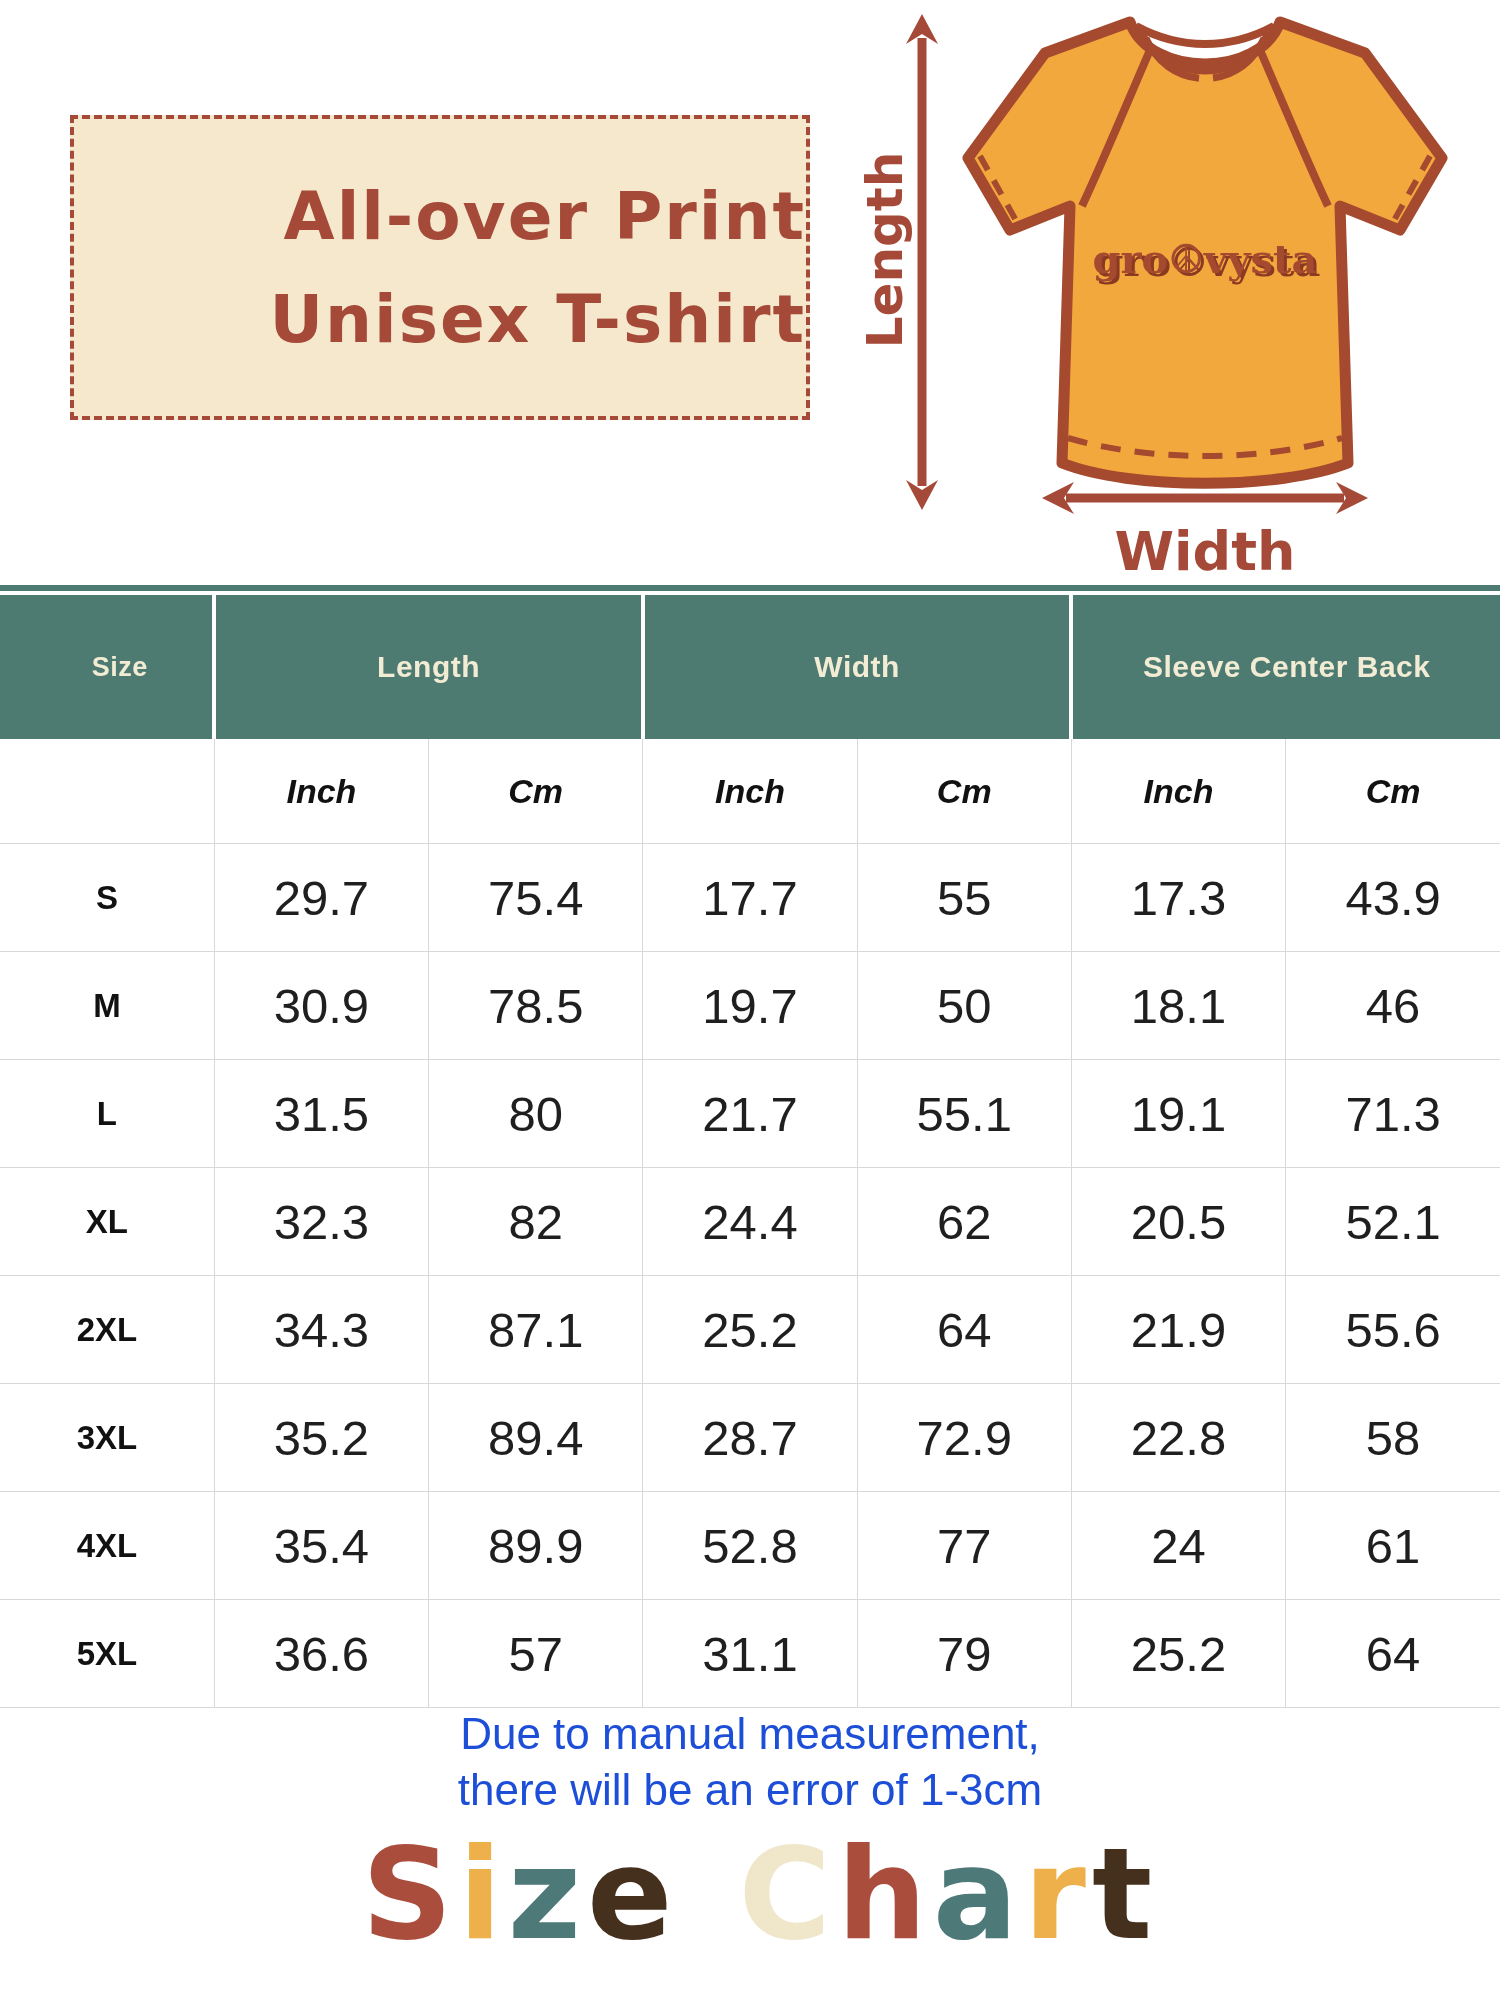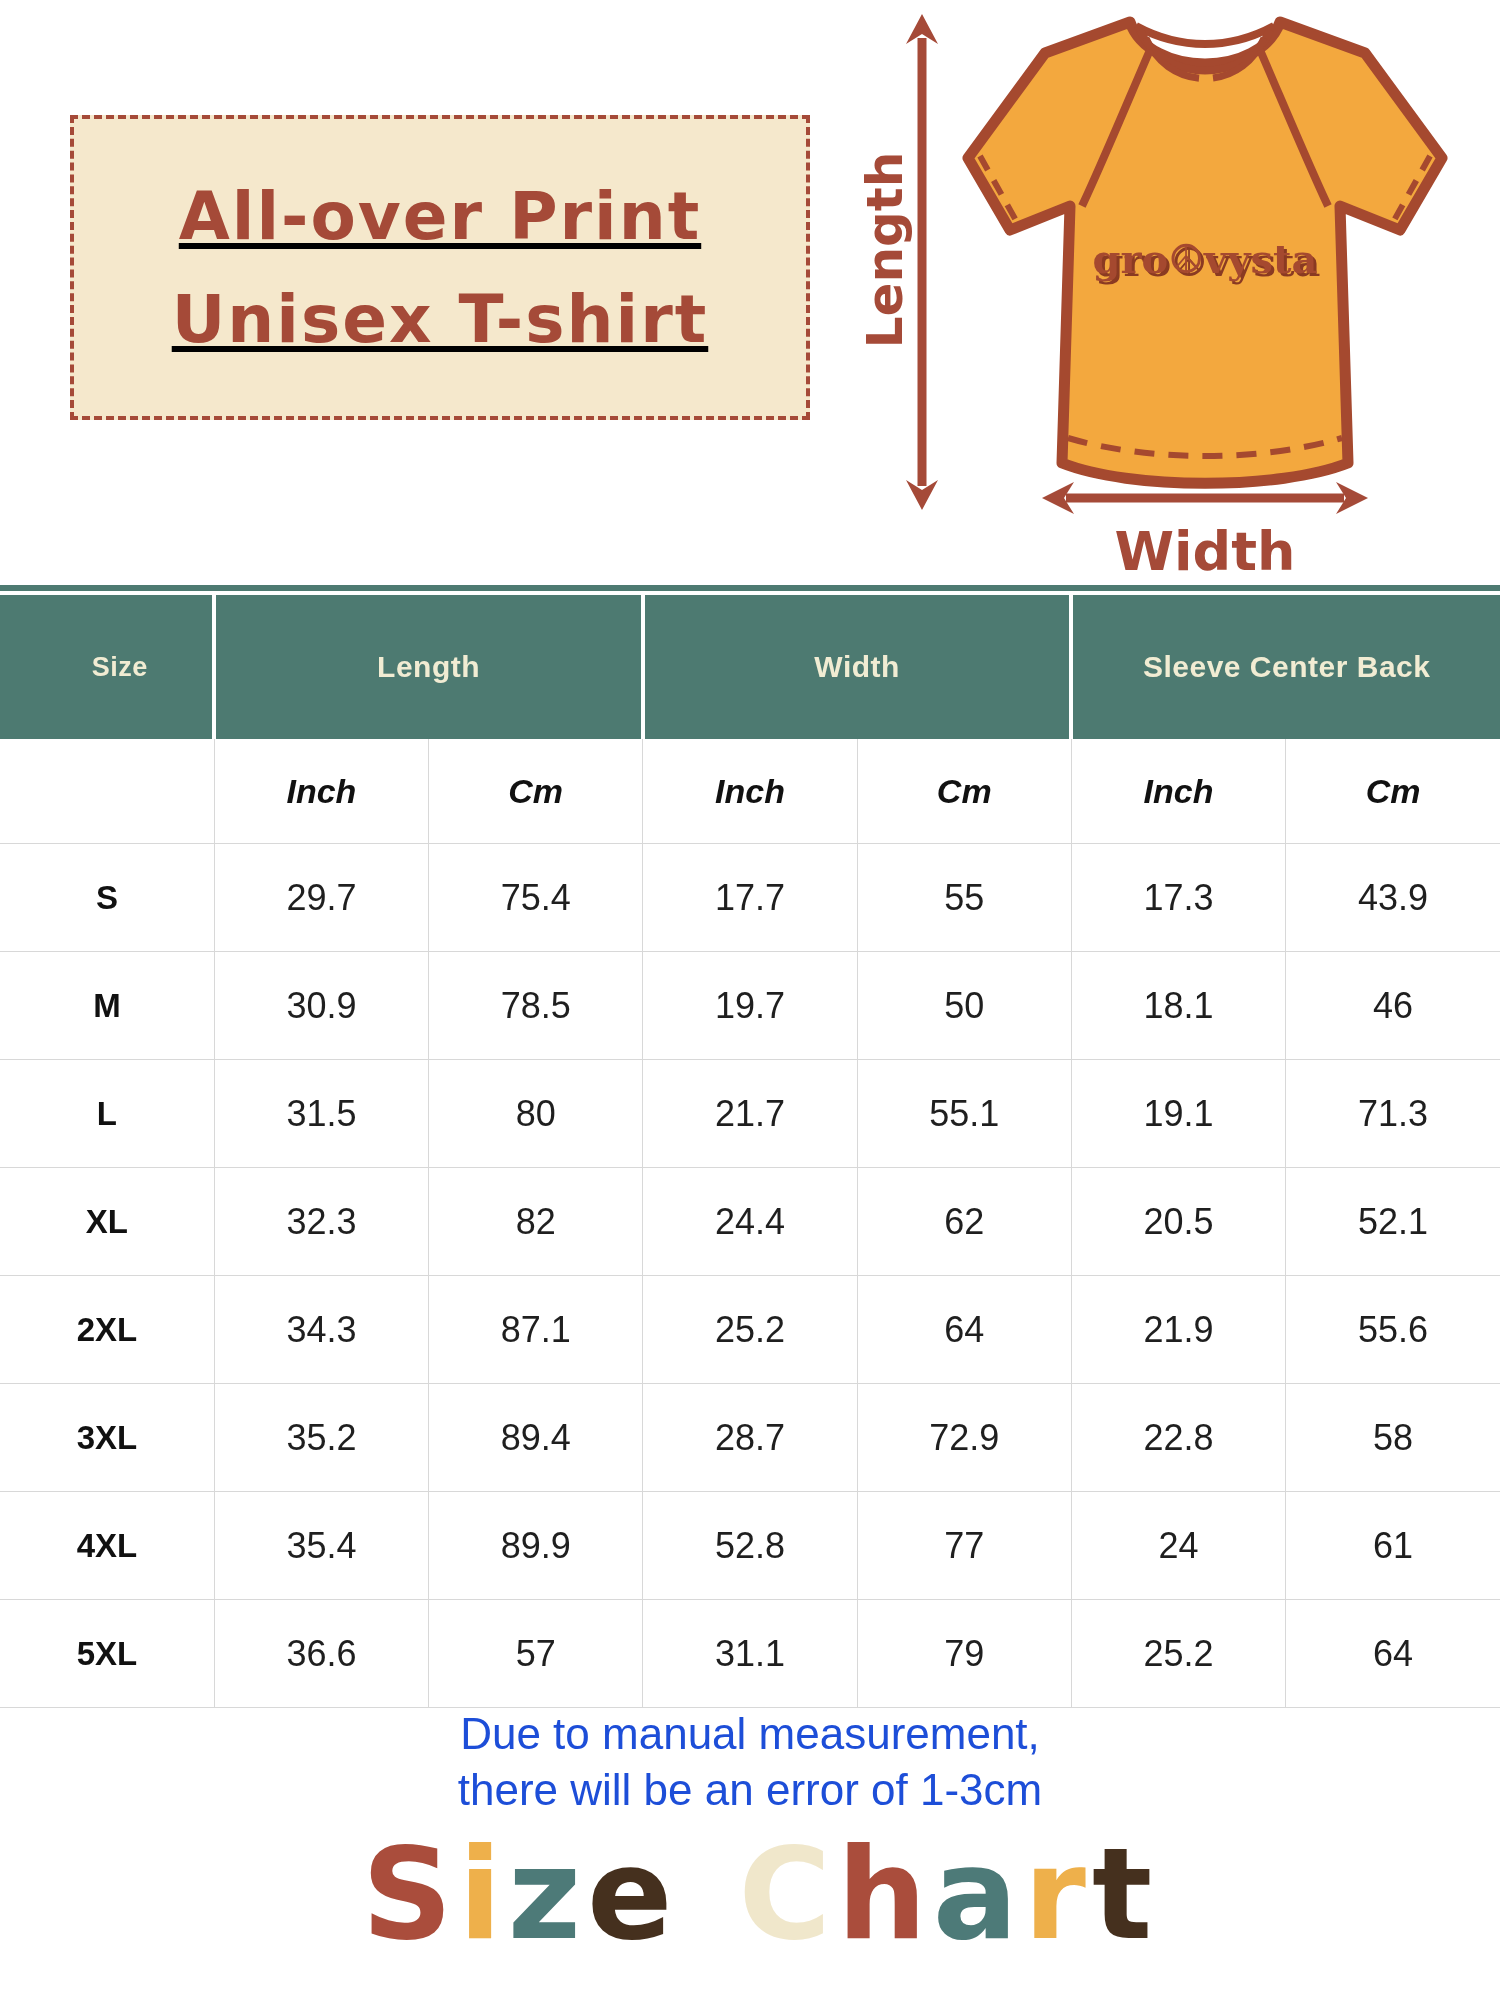--- a/index.html
+++ b/index.html
@@ -4,21 +4,21 @@
 <style>
   html,body{margin:0;padding:0;background:#ffffff;}
   .page{
     position:relative;width:1500px;height:2000px;background:#ffffff;overflow:hidden;
     font-family:"Liberation Sans",sans-serif;
   }
   
   .title-box{
     position:absolute;left:70px;top:115px;width:740px;height:305px;
     background:#f5e8cc;border:4px dashed #a54a38;box-sizing:border-box;
-    display:flex;flex-direction:column;align-items:center;justify-content:center;gap:26px;text-decoration:underline;
+    display:flex;flex-direction:column;align-items:flex-end;justify-content:center;gap:26px;
   }
   .title-box .line{
     font-family:"DejaVu Sans",sans-serif;font-weight:bold;font-size:66px;
     color:#a54a38;letter-spacing:2px;white-space:nowrap;
   }
   .length-group{position:absolute;left:830px;top:0;width:120px;height:520px;}
   .length-label{
     position:absolute;left:18px;top:250px;
     transform:translate(-50%,-50%) rotate(-90deg);transform-origin:center;
     font-family:"DejaVu Sans",sans-serif;font-weight:bold;font-size:50px;color:#a54a38;
@@ -43,21 +43,21 @@
     border-right:4px solid #ffffff;letter-spacing:.5px;
   }
   .main-head th:last-child{border-right:none;}
   .main-head th.size-col{font-size:27px;padding-left:28px;}
   .unit-head th{
     height:102px;background:#ffffff;color:#111;font-weight:bold;font-size:34px;
     border:1px solid #d8d8d8;border-top:none;font-style:italic;
   }
   tbody td{
     height:105px;text-align:center;vertical-align:middle;
-    font-size:36px;color:#1f1f1f;border:1px solid #d8d8d8;background:#fff;
+    font-size:49px;color:#1f1f1f;border:1px solid #d8d8d8;background:#fff;
   }
   tbody td.size-cell{font-weight:bold;font-size:33px;color:#111;}
   .unit-head th:first-child,tbody td:first-child{border-left:none;}
   .unit-head th:last-child,tbody td:last-child{border-right:none;}
   
   .note{
     position:absolute;left:0;top:1706px;width:1500px;text-align:center;
     font-size:44px;line-height:1.28;color:#1d4ed8;
   }
   .size-chart-title{

